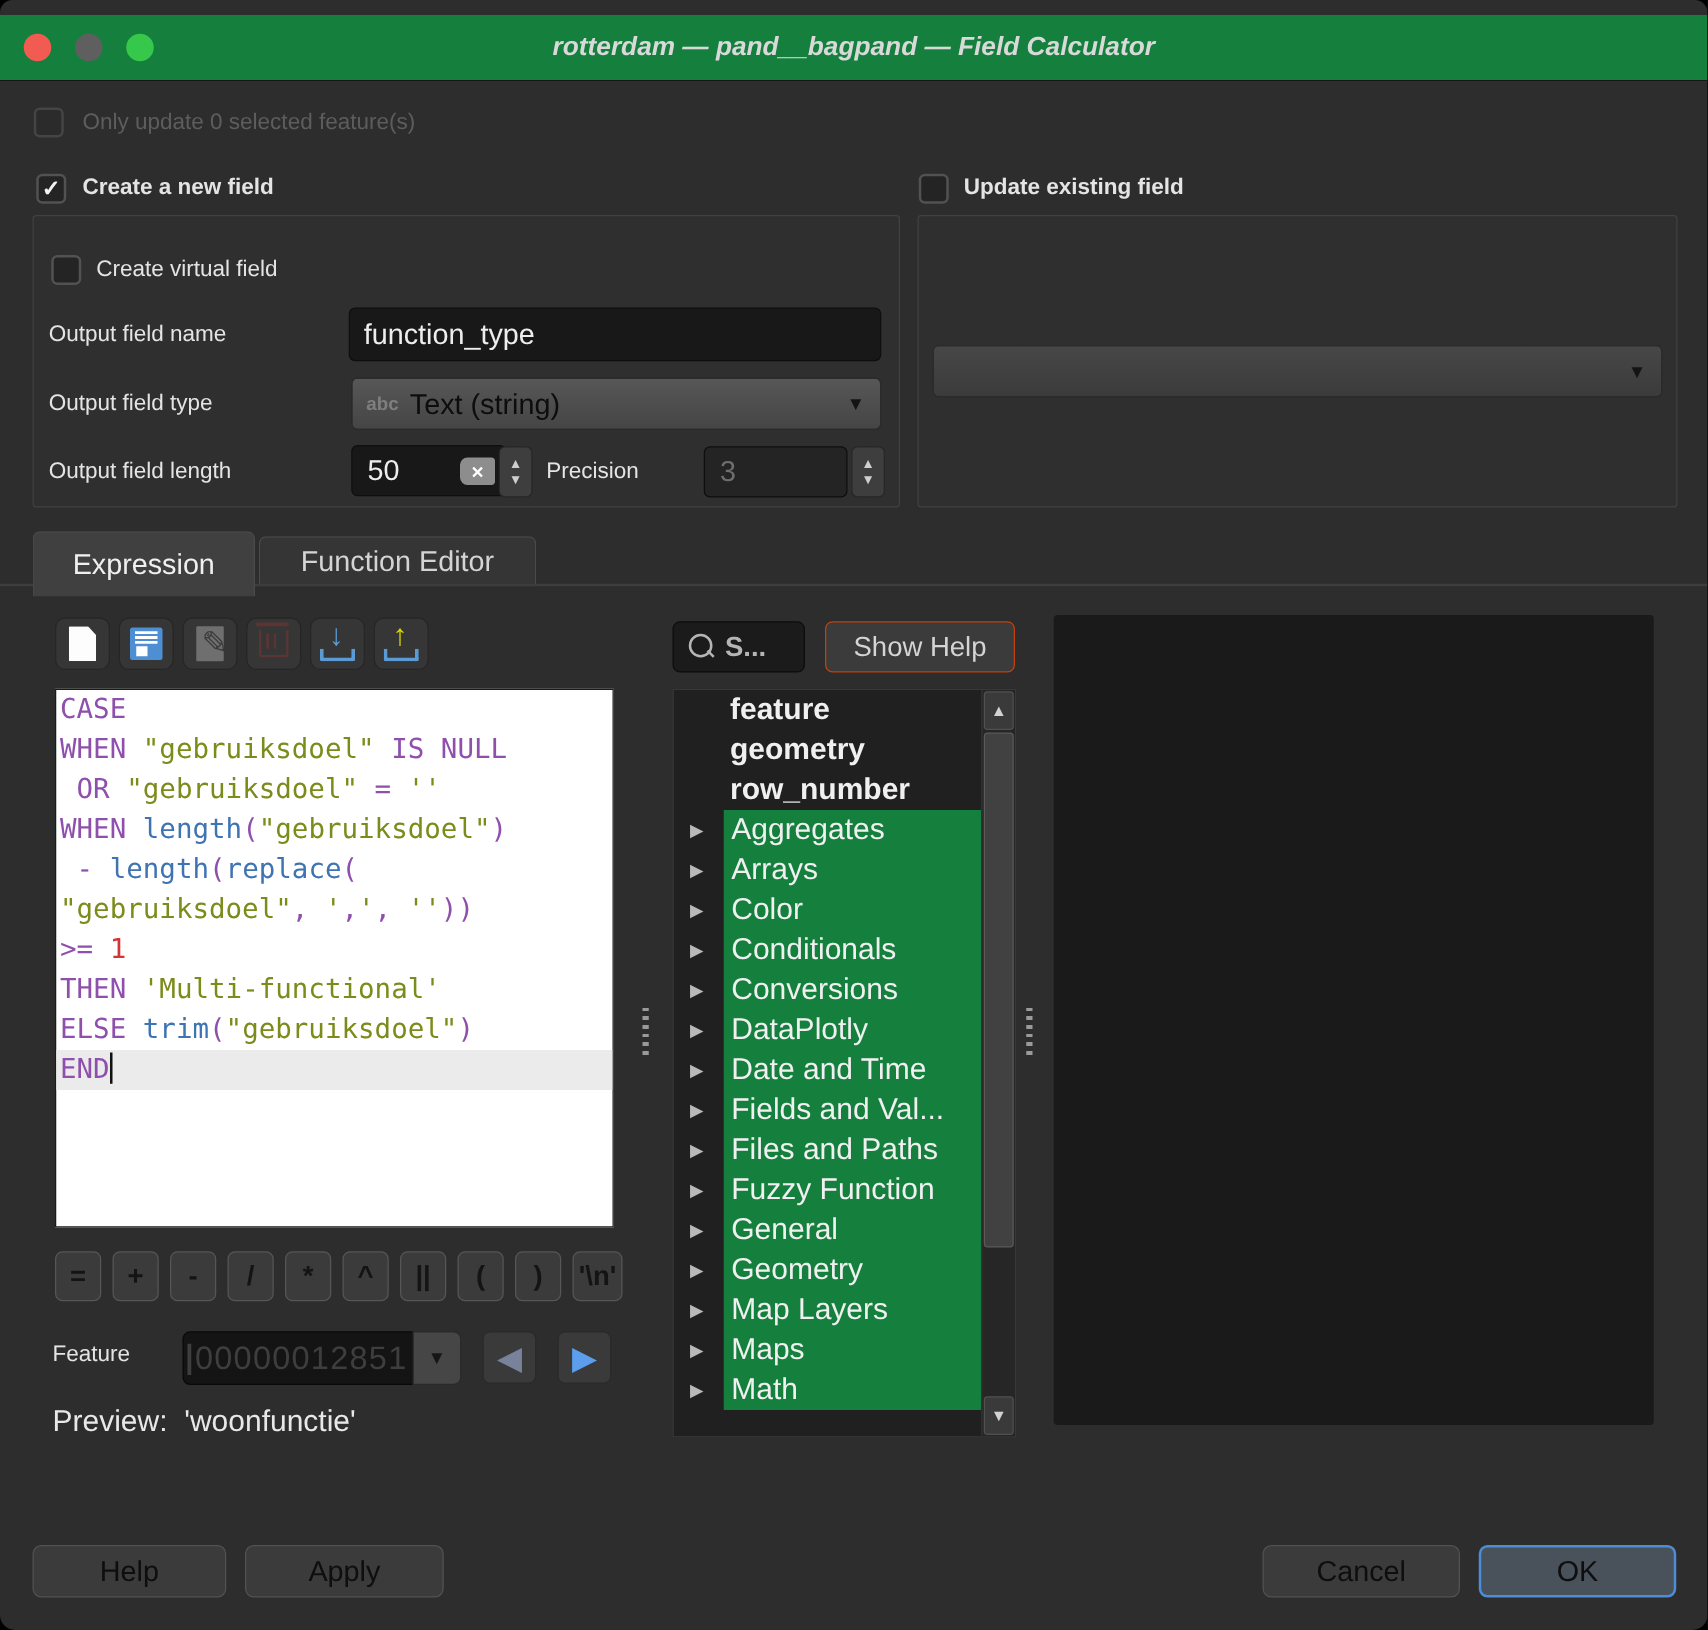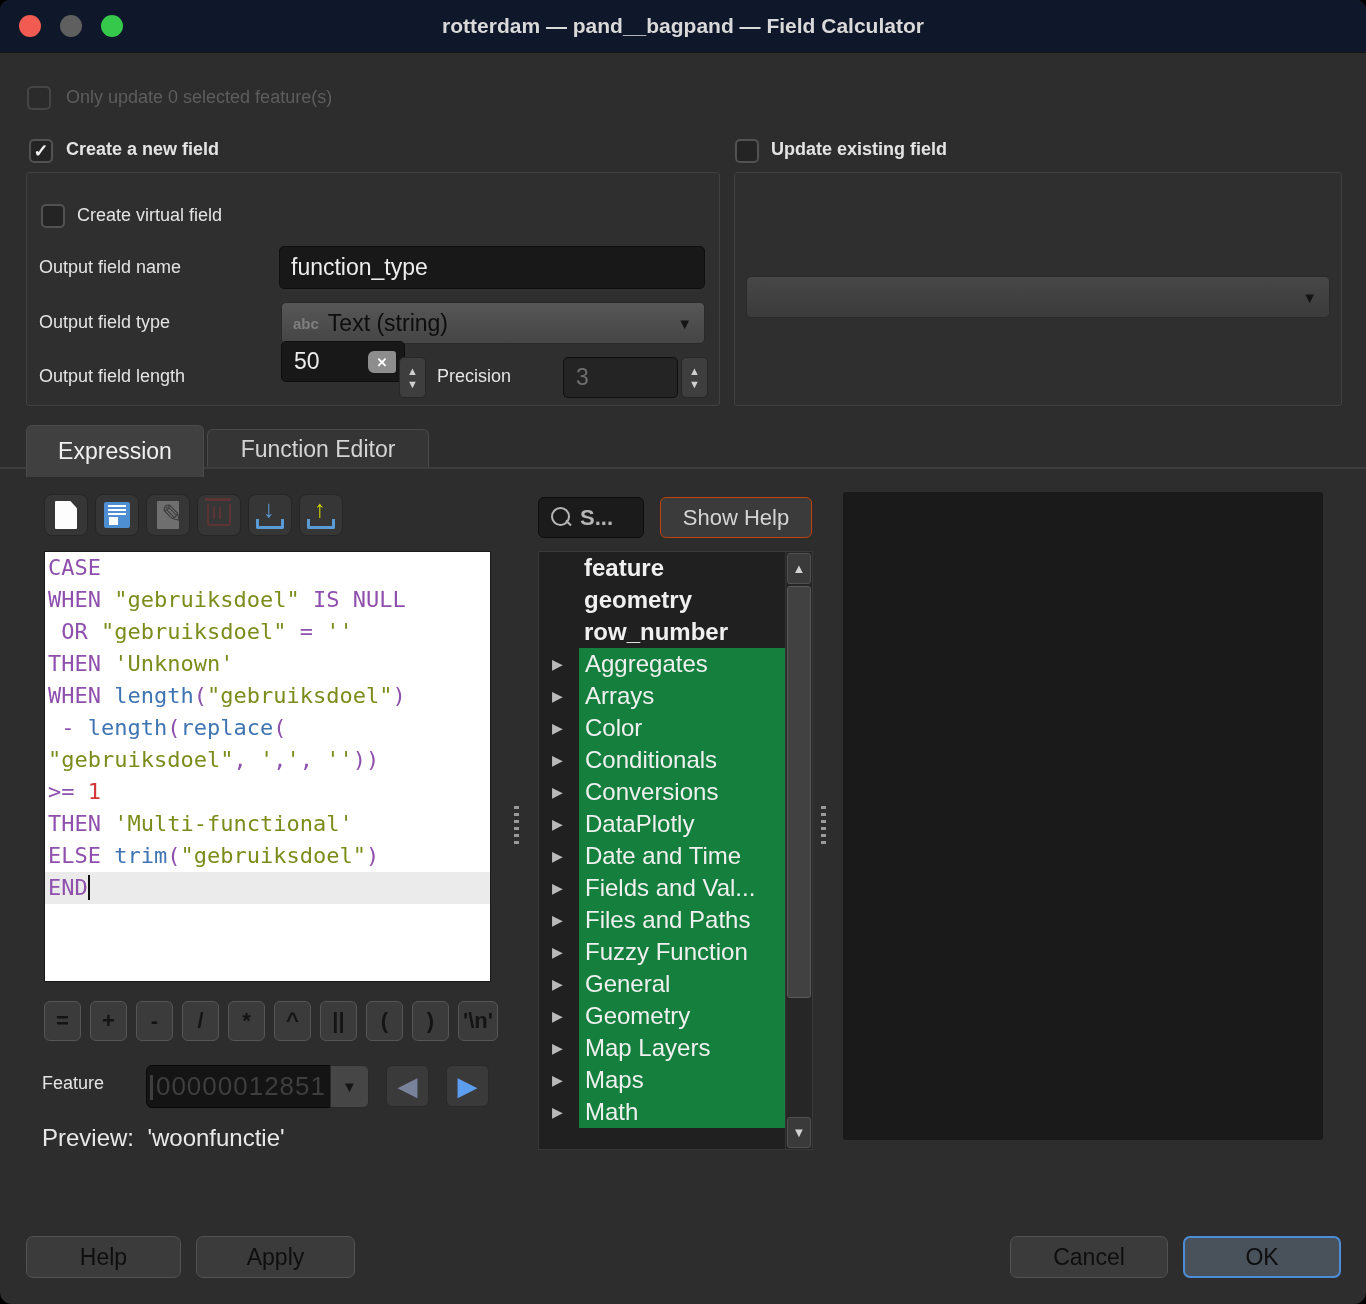--- a/index.html
+++ b/index.html
@@ -1,19 +1,19 @@
 <!DOCTYPE html>
 <html><head>
 <meta charset="utf-8">
 <style>
   html,body{margin:0;padding:0;background:#000;}
   #window{position:relative;width:1366px;height:1304px;background:#2d2d2d;
     font-family:"Liberation Sans",sans-serif;color:#e8e8e8;border-radius:10px 10px 12px 12px;overflow:hidden;}
   
-  .titlebar{position:absolute;left:0;top:0;width:100%;height:52px;background:#0f172a;border-bottom:1px solid #161616;}
+  .titlebar{position:absolute;left:0;top:12px;width:100%;height:52px;background:#15803d;border-bottom:1px solid #161616;font-style:italic;}
   .title{position:absolute;left:0;right:0;top:0;height:52px;line-height:52px;text-align:center;
     font-size:21px;font-weight:bold;color:#d9d9d9;}
   .light{position:absolute;top:15px;width:22px;height:22px;border-radius:50%;}
   
   .cb{position:absolute;width:24px;height:24px;background:#242424;border:2px solid #525252;border-radius:5px;
     display:flex;align-items:center;justify-content:center;box-sizing:border-box;}
   .cb.checked::after{content:"✓";color:#f2f2f2;font-size:18px;font-weight:bold;}
   .cb.dim{border-color:#454545;background:#2b2b2b;}
   .lbl{position:absolute;font-size:18px;color:#e4e4e4;white-space:nowrap;}
   .lbl.bold{font-weight:bold;}
@@ -144,21 +144,21 @@
     </div>
 
     <span class="lbl" style="left:12px;top:139px;">Output field type</span>
     <div class="combo" style="left:254px;top:129px;width:424px;height:42px;">
       <span class="abc">abc</span>
       <span>Text (string)</span>
       <span class="arrow">▼</span>
     </div>
 
     <span class="lbl" style="left:12px;top:193px;">Output field length</span>
-    <div class="spin" style="left:254px;top:168px;width:124px;height:41px;">
+    <div class="spin" style="left:254px;top:183px;width:124px;height:41px;">
       <span>50</span>
       <span class="clear-btn">✕</span>
     </div>
     <div class="spinner" style="left:372px;top:184px;height:41px;">
       <span>▲</span>
         <span>▼</span>
     </div>
 
     <span class="lbl" style="left:410px;top:193px;">Precision</span>
     <div class="spin dim" style="left:536px;top:184px;width:115px;height:41px;">
@@ -203,21 +203,20 @@
       <button class="tool-btn">
         <span class="ticon ti-export-expression"></span>
       </button>
     </div>
 
   <div class="editor">
     <div>
         <div class="code-line"><span class="tok-kw">CASE</span></div>
         <div class="code-line"><span class="tok-kw">WHEN </span><span class="tok-str">"gebruiksdoel"</span><span class="tok-kw"> </span><span class="tok-kw">IS NULL</span></div>
         <div class="code-line"><span class="tok-kw"> OR </span><span class="tok-str">"gebruiksdoel"</span><span class="tok-kw"> = </span><span class="tok-str">''</span></div>
-        <div class="code-line"><span class="tok-kw">THEN </span><span class="tok-str">'Unknown'</span></div>
         <div class="code-line"><span class="tok-kw">WHEN </span><span class="tok-fn">length</span><span class="tok-kw">(</span><span class="tok-str">"gebruiksdoel"</span><span class="tok-kw">)</span></div>
         <div class="code-line"><span class="tok-kw"> - </span><span class="tok-fn">length</span><span class="tok-kw">(</span><span class="tok-fn">replace</span><span class="tok-kw">(</span></div>
         <div class="code-line"><span class="tok-str">"gebruiksdoel"</span><span class="tok-kw">, </span><span class="tok-str">'</span><span class="tok-kw">,</span><span class="tok-str">'</span><span class="tok-kw">, </span><span class="tok-str">''</span><span class="tok-kw">))</span></div>
         <div class="code-line"><span class="tok-kw">&gt;= </span><span class="tok-num">1</span></div>
         <div class="code-line"><span class="tok-kw">THEN </span><span class="tok-str">'Multi-functional'</span></div>
         <div class="code-line"><span class="tok-kw">ELSE </span><span class="tok-fn">trim</span><span class="tok-kw">(</span><span class="tok-str">"gebruiksdoel"</span><span class="tok-kw">)</span></div>
         <div class="code-line current"><span class="tok-kw">END</span><span class="caret"></span></div>
       </div>
   </div>
 

